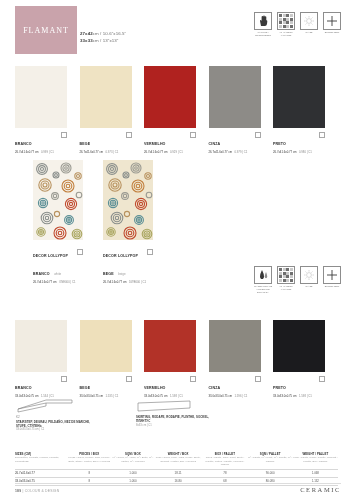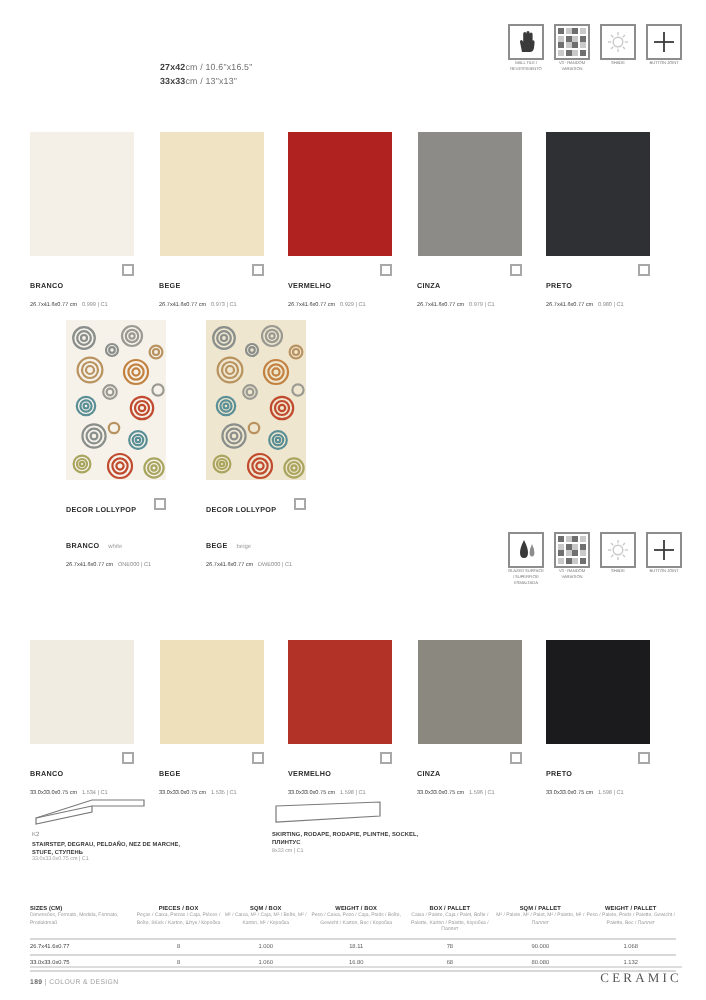--- a/index.html
+++ b/index.html
@@ -126,20 +126,23 @@
   .pg b { color:#6a6a6a; font-weight:bold; }
   .logo {
     font-size:6.5px; letter-spacing:1.6px; color:#555;
     font-family:"Liberation Serif", serif;
   }
 </style>
 </head>
 <body>
 
 <div class="header">
+  <div class="brand-block">
+    <span class="brand-title">FLAMANT</span>
+  </div>
   <div class="dims">
     <div class="dim-line">
       <b>27x42</b><span>cm</span>
       <span>/ 10.6"x16.5"</span>
     </div>
     <div class="dim-line">
       <b>33x33</b><span>cm</span>
       <span>/ 13"x13"</span>
     </div>
   </div>

